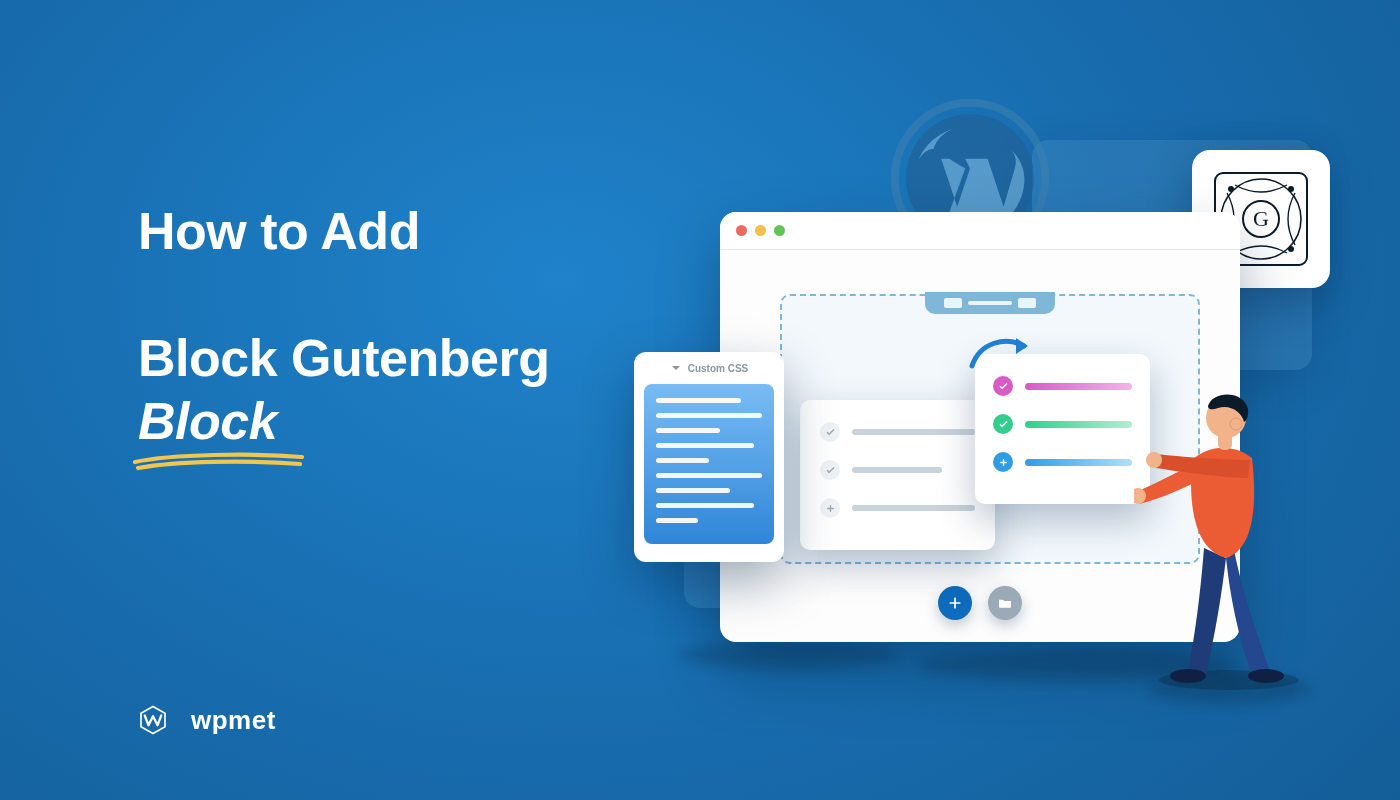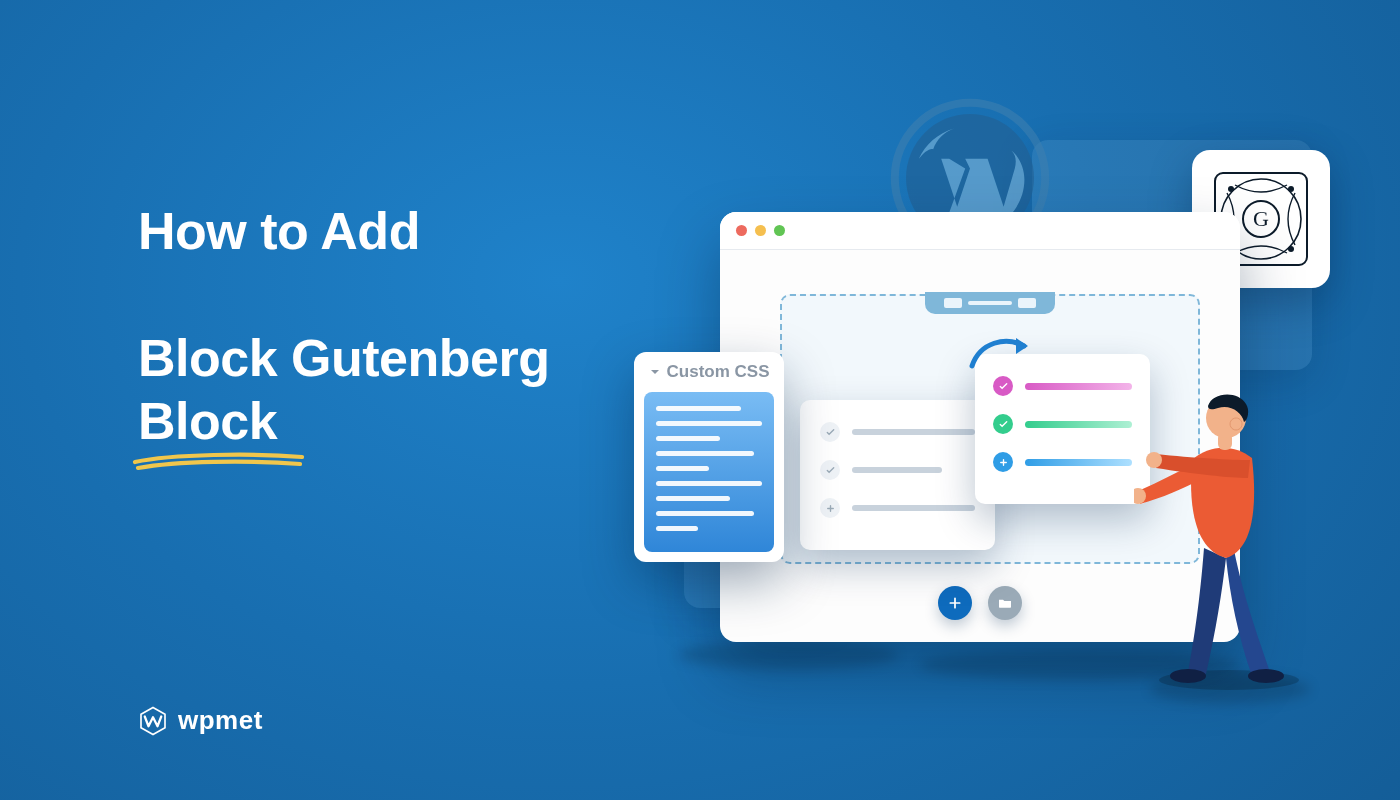--- a/index.html
+++ b/index.html
@@ -10,29 +10,29 @@
     position: relative; color: #fff;
   }
   .scene { position: absolute; inset: 0; }
 
   
   .headline {
     position: absolute; left: 138px; top: 200px;
     font-weight: 800; font-size: 52px; line-height: 1.22;
     letter-spacing: -0.5px;
   }
-  .headline .underline-wrap { display: inline-block; position: relative; }
+  .headline .underline-wrap { display: inline-block; position: relative; font-style: italic; }
   .headline .underline-svg {
     position: absolute; left: -6px; bottom: -18px; width: 175px; height: 22px;
   }
 
   
   .brand {
     position: absolute; left: 138px; bottom: 64px;
-    display: flex; align-items: flex-end; gap: 10px;
+    display: flex; align-items: flex-start; gap: 23px;
   }
   .brand .mark { width: 30px; height: 30px; }
   .brand .word { font-weight: 800; font-size: 26px; letter-spacing: 0.5px; }
 
   
   .illus { position: absolute; right: 80px; top: 110px; width: 700px; height: 560px; }
   .panel-ghost {
     position: absolute; border-radius: 16px;
     background: rgba(255,255,255,0.07);
     box-shadow: 0 12px 40px rgba(0,30,60,0.18);
@@ -103,21 +103,21 @@
   .gl-green { background: linear-gradient(90deg,#33cd8d,#aef0d4); }
   .gl-blue  { background: linear-gradient(90deg,#2f9de6,#aee0ff); }
 
   
   .arrow { position: absolute; left: 346px; top: 222px; width: 70px; height: 42px; z-index: 4;}
 
   
   .css-card { position: absolute; left: 14px; top: 242px; width: 150px; height: 210px;
     background: #fff; border-radius: 12px;
     box-shadow: 0 20px 50px rgba(6,36,72,.38); padding: 10px; z-index: 5;}
-  .css-head { display: flex; align-items: center; justify-content:center; gap: 6px; color: #8a96a4; font-size: 17px; font-weight: 600; }
+  .css-head { display: flex; align-items: center; justify-content:center; gap: 6px; color: #8a96a4; font-size: 10px; font-weight: 600; }
   .css-body { margin-top: 10px; height: 160px; border-radius: 8px;
     background: linear-gradient(180deg,#79bcf4,#2f86d8); padding: 14px 12px; }
   .css-line { height: 5px; border-radius: 3px; background: rgba(255,255,255,.92); margin-bottom: 10px; }
   .wl-100{width:100%}.wl-92{width:92%}.wl-80{width:80%}.wl-70{width:70%}.wl-60{width:60%}.wl-50{width:50%}.wl-40{width:40%}
 
   
   .person { position: absolute; right: 2px; top: 250px; width: 184px; height: 330px; z-index: 6;}
 
   
   .floor-shadow{ position:absolute; width:220px; height:30px; border-radius:50%; background:rgba(0,0,0,.15); filter:blur(6px);}

